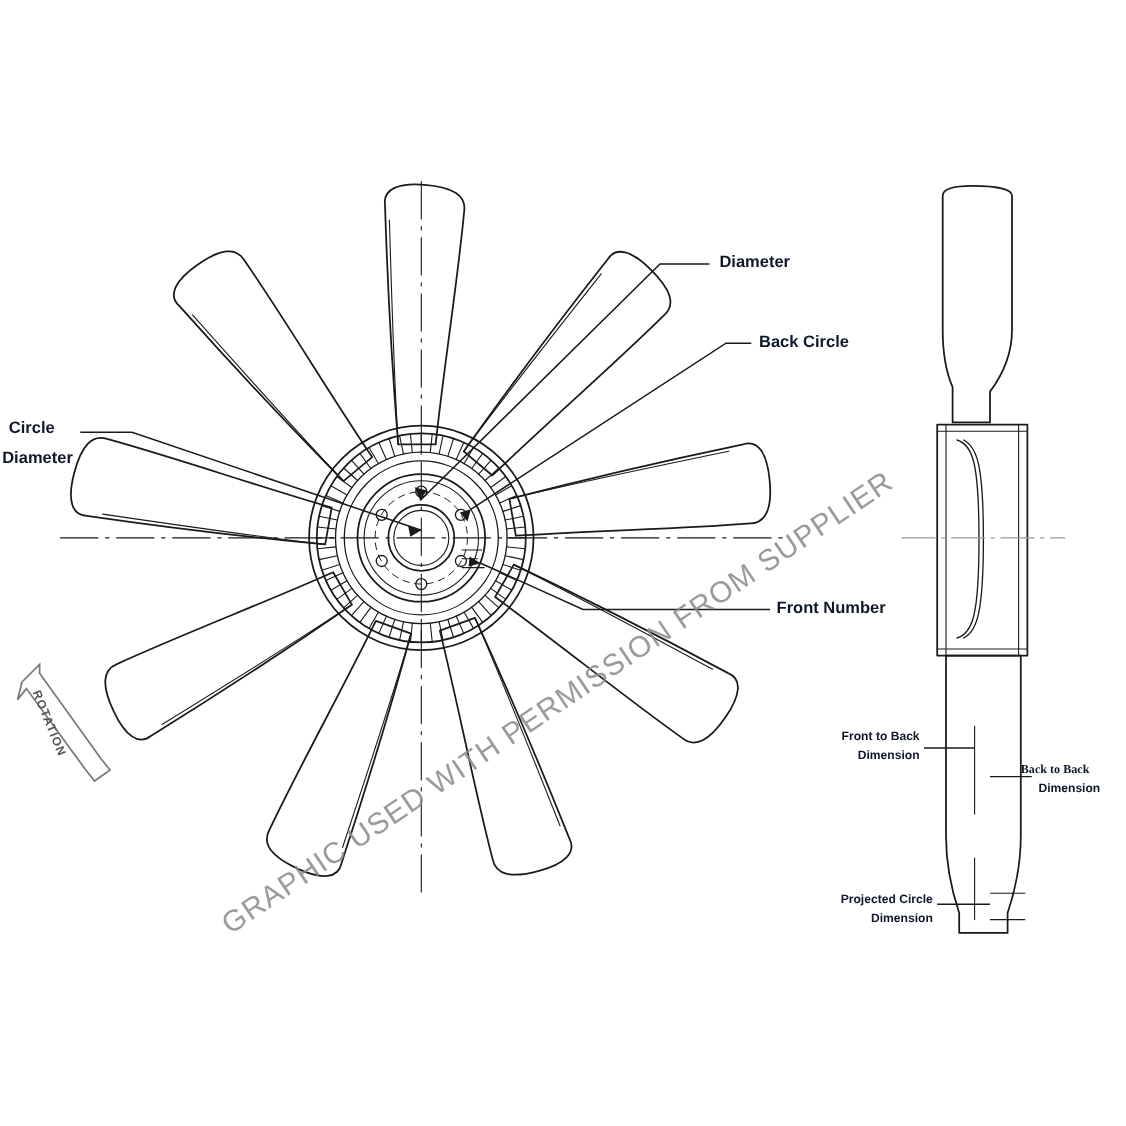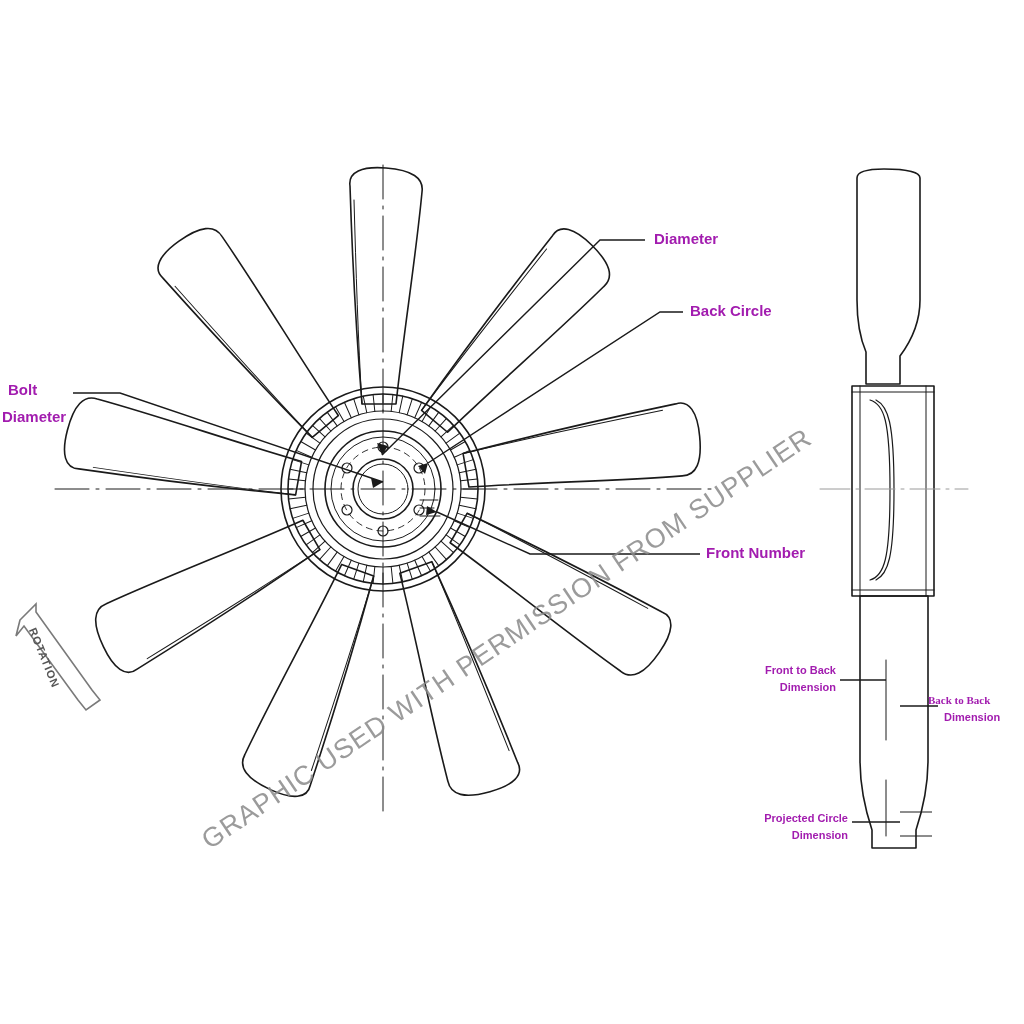--- a/index.html
+++ b/index.html
@@ -26,21 +26,21 @@
     position: absolute;
     left: 0;
     top: 0;
     width: 1024px;
     height: 1024px;
   }
   .label {
     position: absolute;
     font-family: "Liberation Sans", sans-serif;
     font-weight: bold;
-    color: #a21caf;
+    color: #0f172a;
     white-space: pre;
     line-height: 1.15;
   }
   .label.lg { font-size: 15px; }
   .label.sm { font-size: 11px; }
   .label.right { text-align: right; }
   .watermark {
     position: absolute;
     font-family: "Liberation Sans", sans-serif;
     font-size: 27px;
@@ -254,21 +254,21 @@
       <line x1="840" y1="680" x2="886" y2="680"></line>
       <line x1="938" y1="706" x2="900" y2="706"></line>
       <line x1="852" y1="822" x2="900" y2="822"></line>
       <line x1="900" y1="812" x2="932" y2="812" stroke-width="1"></line>
       <line x1="900" y1="836" x2="932" y2="836" stroke-width="1"></line>
     </g>
   </svg>
 
   <div class="label lg" style="left:654px; top:230px;">Diameter</div>
   <div class="label lg" style="left:690px; top:302px;">Back Circle</div>
-  <div class="label lg" style="left:8px; top:381px;">Bolt</div>
+  <div class="label lg" style="left:8px; top:381px;">Circle</div>
   <div class="label lg" style="left:2px; top:408px;">Diameter</div>
   <div class="label lg" style="left:706px; top:544px;">Front Number</div>
 
   <div class="label sm right" style="left:740px; top:664px; width:96px;">Front to Back</div>
   <div class="label sm right" style="left:740px; top:681px; width:96px;">Dimension</div>
 
   <div class="label sm" style="left:928px; top:694px;font-family:Liberation Serif, serif;">Back to Back</div>
   <div class="label sm" style="left:944px; top:711px;">Dimension</div>
 
   <div class="label sm right" style="left:722px; top:812px; width:126px;">Projected Circle</div>

